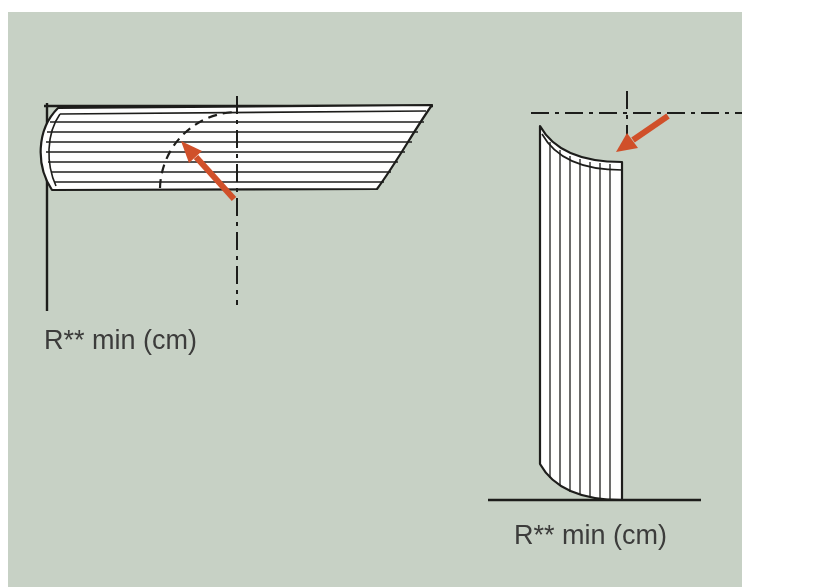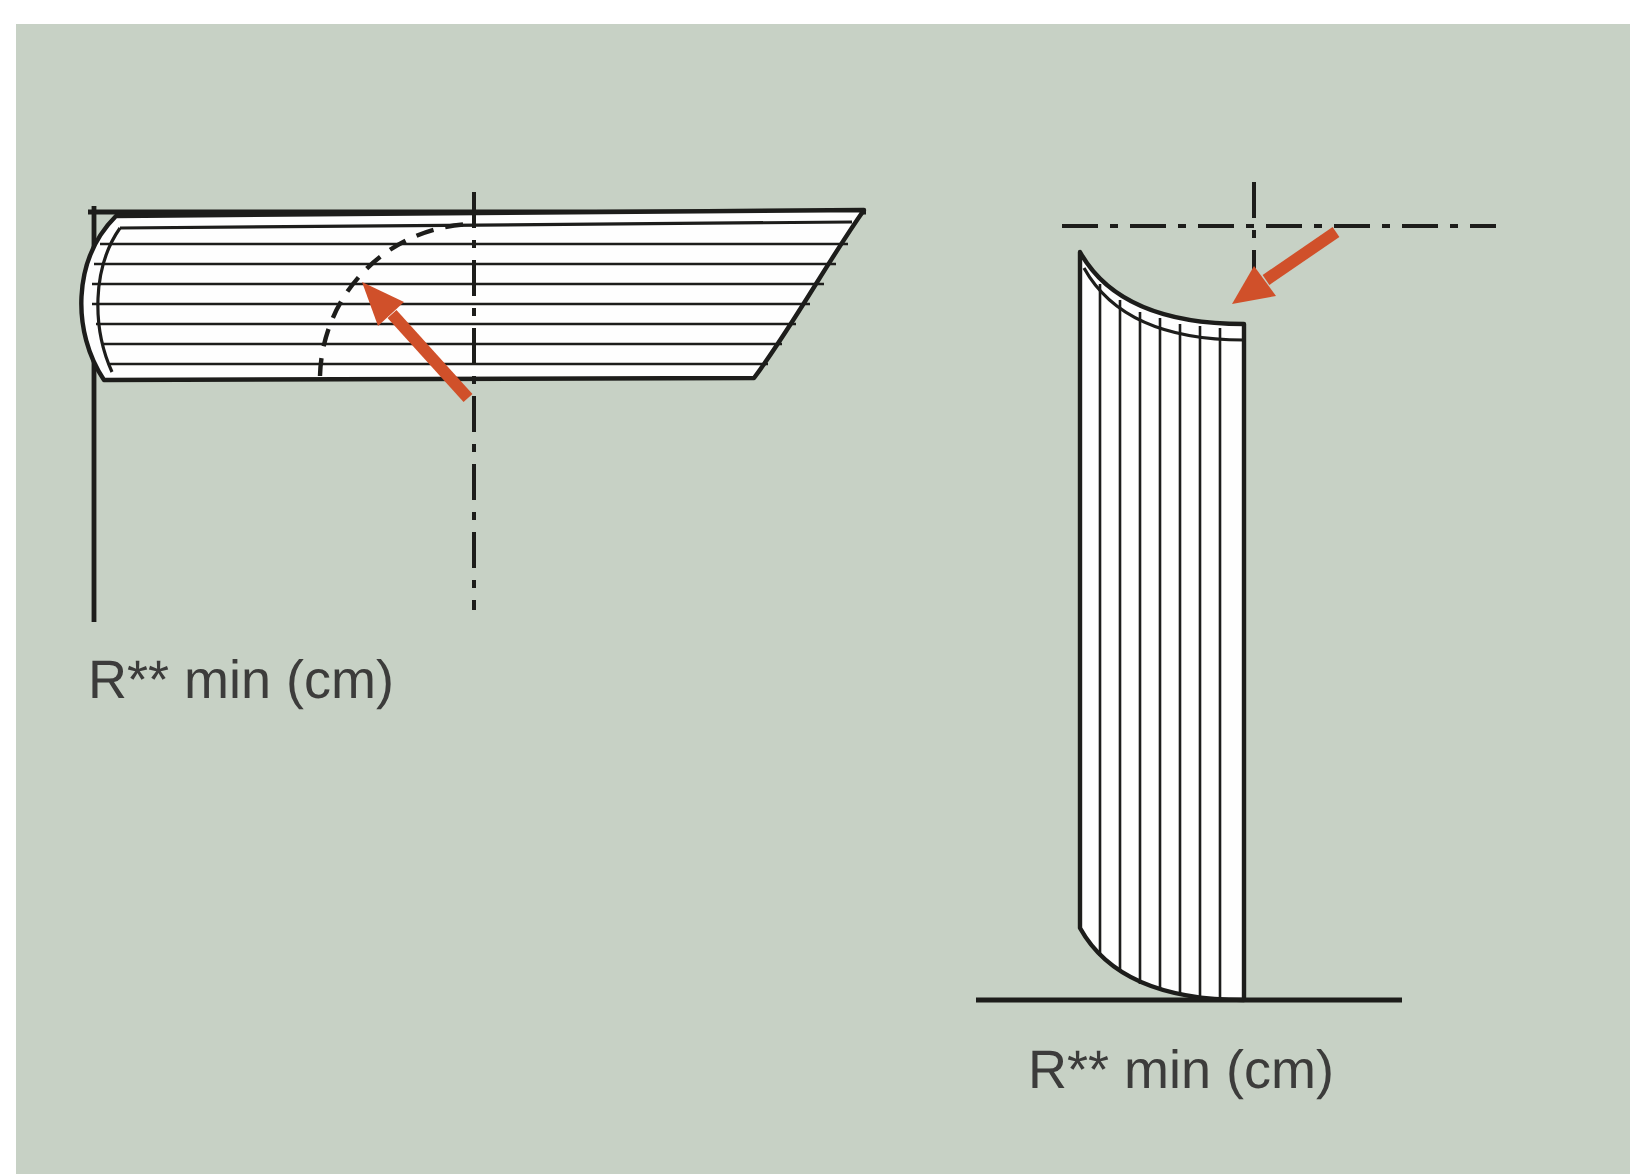--- a/index.html
+++ b/index.html
@@ -4,21 +4,21 @@
 <style>
   :root{
     --page:#ffffff;
     --bg:#c7d1c5;
     --line:#1d1d1b;
     --panel_fill:#fefefe;
     --arrow:#d0502a;
     --label:#3c3c3b;
   }
   html,body{margin:0;padding:0;background:var(--page);}
-  .stage{position:relative;width:815px;height:587px;background:var(--page);overflow:hidden;}
+  .stage{position:relative;width:742px;height:587px;background:var(--page);overflow:hidden;}
   svg{display:block;}
   .ln{stroke:var(--line);fill:none;}
   .panel{fill:var(--panel_fill);stroke:var(--line);stroke-width:2.2;stroke-linejoin:round;}
   .hatch{stroke:var(--line);stroke-width:1.3;fill:none;}
   .dashdot{stroke:var(--line);stroke-width:2;fill:none;stroke-dasharray:18 6 4 6;}
   .dashed{stroke:var(--line);stroke-width:2.2;fill:none;stroke-dasharray:9 6;}
   .arrow-shaft{stroke:var(--arrow);stroke-width:6;fill:none;stroke-linecap:butt;}
   .arrow-head{fill:var(--arrow);stroke:none;}
   .lbl{fill:var(--label);font-family:"Liberation Sans",sans-serif;font-size:27px;}
 </style>

